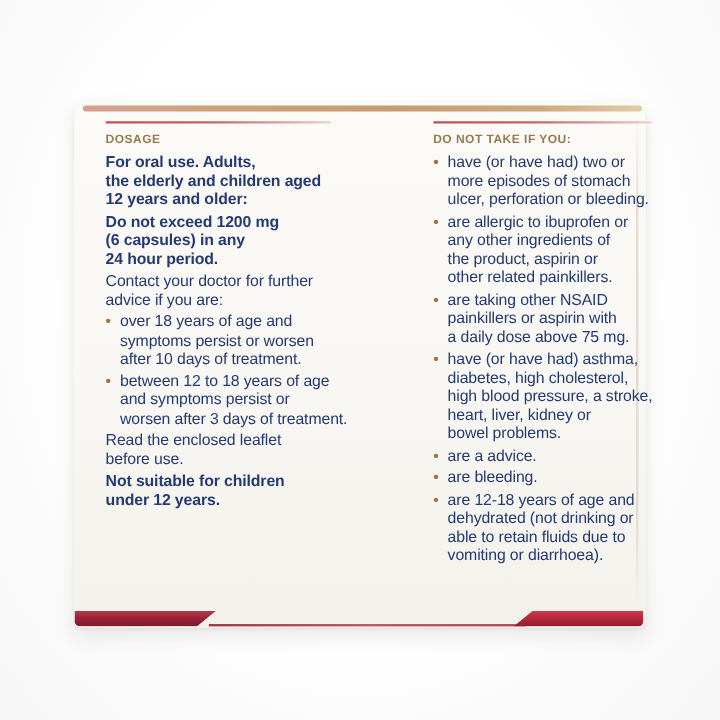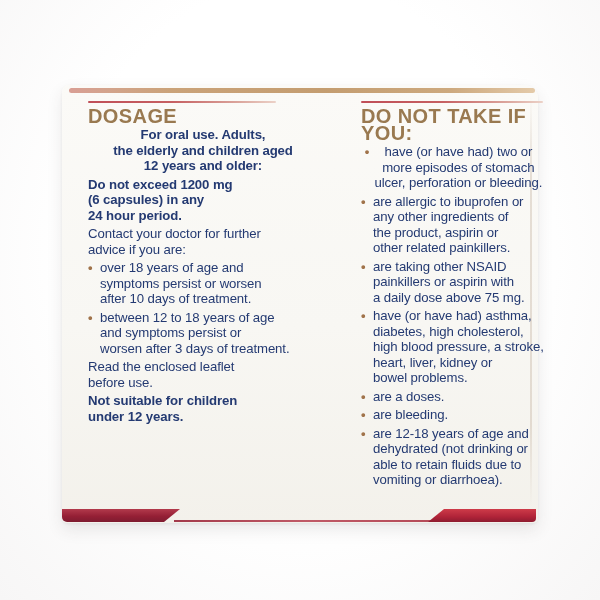--- a/index.html
+++ b/index.html
@@ -38,25 +38,25 @@
   }
   .col{ color:#243a72; font-size:13.2px; line-height:15.5px; letter-spacing:-0.1px; }
   .col-left{ width:230px; flex:none; }
   .col-right{ flex:1;margin-left:43px; }
   .rule{
     height:2px; width:188px; margin-bottom:5px; border-radius:1px;
     background:linear-gradient(90deg,#c04f58 0%, #c66062 45%, #dba59c 80%, #ecd2c8 100%);
   }
   .col-right .rule{ width:182px; }
   .heading{
-    font-size:20px; font-weight:700; color:#997950;
+    font-size:10px; font-weight:700; color:#997950;
     letter-spacing:.4px; line-height:17px; margin-bottom:2px;
   }
   .blk{ margin-top:3px; white-space:nowrap; }
-  .blk.first{ margin-top:1px;text-align:center; }
+  .blk.first{ margin-top:1px; }
   .blk.bold{ font-weight:700; }
   .blk.bullet{ display:flex; white-space:normal; }
   .blk.bullet .dot{
     flex:none; width:12px; color:#a0734a; font-weight:700;
     font-size:13px; line-height:15.5px;
   }
   .blk.bullet .btxt{ flex:1; white-space:nowrap; }
   
   .bottom-strip{ position:absolute; left:0; right:0; bottom:0; height:15px; }
   .bottom-line{
@@ -122,21 +122,21 @@
           <span class="btxt">are taking other NSAID<br>painkillers or aspirin with<br>a daily dose above 75 mg.</span>
         </div>
 
 
         <div class="blk bullet">
           <span class="dot">•</span>
           <span class="btxt">have (or have had) asthma,<br>diabetes, high cholesterol,<br>high blood pressure, a stroke,<br>heart, liver, kidney or<br>bowel problems.</span>
         </div>
         <div class="blk bullet">
           <span class="dot">•</span>
-          <span class="btxt">are a doses.</span>
+          <span class="btxt">are a advice.</span>
         </div>
         <div class="blk bullet">
           <span class="dot">•</span>
           <span class="btxt">are bleeding.</span>
         </div>
         <div class="blk bullet">
           <span class="dot">•</span>
           <span class="btxt">are 12-18 years of age and<br>dehydrated (not drinking or<br>able to retain fluids due to<br>vomiting or diarrhoea).</span>
         </div>
       </div>

